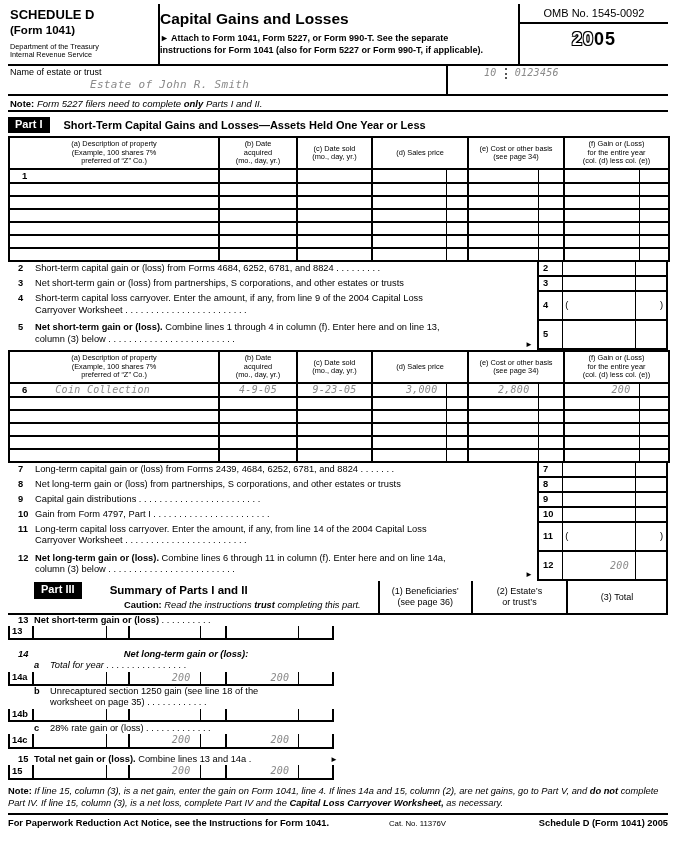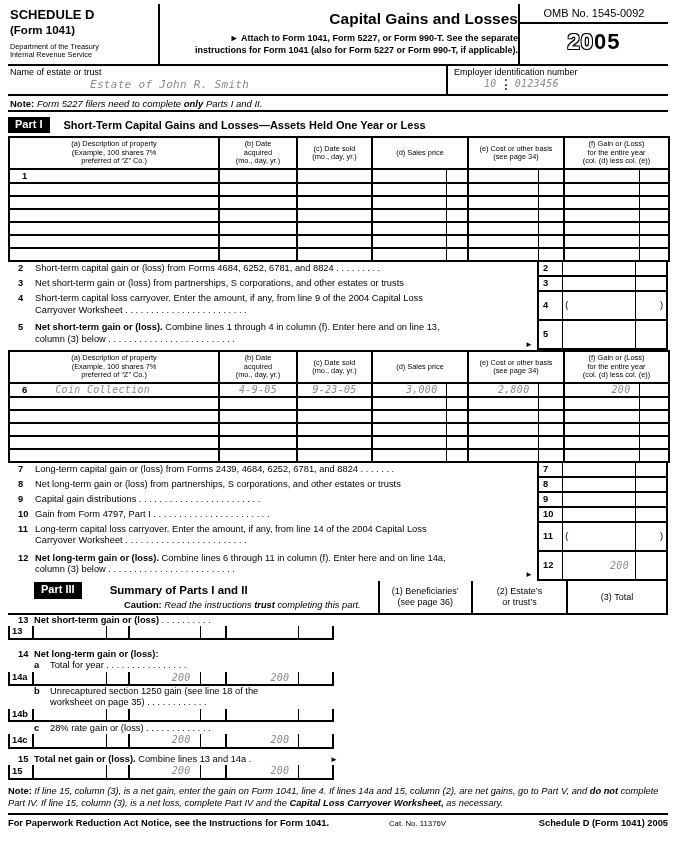--- a/index.html
+++ b/index.html
@@ -6,35 +6,35 @@
   html,body { background:#e8e8e8; }
   .page {
     width: 676px; height: 866px; background: #fff; margin: 0 auto;
     font-family: "Liberation Sans", sans-serif; color: #000;
     font-size: 9.3px; line-height: 1.22; padding: 4px 8px 0 8px;
     position: relative; overflow: hidden;
   }
   .pre { white-space: pre-line; }
   .hand { font-family: "DejaVu Sans Mono", monospace; font-style: italic;
           color: #8a8a8a; font-size: 10px; letter-spacing: .3px; }
-  b, .b { font-weight: bold; }
+  b, .b { font-weight: bold; text-align: center; }
   .it { font-style: italic; }
 
   
   .hdr { display: flex; border-bottom: 2px solid #000; height: 62px; }
   .hdr-left { width: 152px; border-right: 2px solid #000; padding: 3px 4px 2px 2px; }
   .hdr-left .sch { font-size: 13px; font-weight: bold; }
   .hdr-left .frm { font-size: 11.5px; font-weight: bold; margin-bottom: 6px; }
   .hdr-left .dept { font-size: 7.3px; line-height: 1.15; }
-  .hdr-mid { flex: 1; text-align: right; padding-top: 6px; }
+  .hdr-mid { flex: 1; text-align: left; padding-top: 6px; }
   .hdr-mid .title { font-size: 15.5px; font-weight: bold; margin-bottom: 4px; }
   .hdr-mid .attach { font-size: 9px; font-weight: bold; line-height: 1.3; }
   .hdr-right { width: 150px; border-left: 2px solid #000; }
   .omb { font-size: 11px; text-align: center; padding: 3px 0 2px; border-bottom: 2px solid #000; }
-  .year { text-align: center; font-size: 22px; font-weight: bold; padding-top: 5px; letter-spacing: 1px; }
+  .year { text-align: center; font-size: 18px; font-weight: bold; padding-top: 5px; letter-spacing: 1px; }
   .year .outline { color: #fff; text-shadow: -1px -1px 0 #000, 1px -1px 0 #000, -1px 1px 0 #000, 1px 1px 0 #000; }
 
   
   .idrow { display: flex; border-bottom: 2px solid #000; height: 30px; }
   .id-name { flex: 1; padding: 1px 0 0 2px; }
   .id-name .lab { font-size: 9px; }
   .id-name .hand { margin-left: 80px; font-size: 11px; }
   .id-ein { width: 222px; border-left: 2px solid #000; padding: 1px 0 0 6px; }
   .id-ein .lab { font-size: 9px; }
   .id-ein .val { margin-left: 30px; display: flex; align-items: center; }
@@ -81,21 +81,21 @@
   .p3h-label { width: 358px; padding-top: 1px; margin-left: 26px; }
   .p3h-title { display: flex; align-items: center; }
   .p3h-title .ptitle { margin-left: 28px; font-size: 11.5px; }
   .p3h-caution { margin-left: 90px; font-size: 9.3px; padding-top: 1px; }
   .p3h-col { border-left: 2px solid #000; text-align: center; font-size: 9px;
              display: flex; align-items: center; justify-content: center; line-height: 1.25; }
   .w1 { width: 97px; } .w2 { width: 99px; } .w3 { width: 106px; }
   .p3head .w3 { border-right: 2px solid #000; }
   .p3row { display: flex; width: 660px; flex-direction: column; }
   .p3label { width: 334px; display: flex; align-items: center; }
-  .lbl2 { width: 100%; }
+  .lbl2 { width: 100%; font-style: italic; }
   .lblline { display: flex; }
   .p3no { width: 26px; padding-left: 10px; font-weight: bold; flex: none; }
   .p3no.sub { padding-left: 26px; width: 42px; }
   .p3txt { flex: 1; padding-right: 4px; position: relative; }
   .p3boxes { width: 326px; display: flex; border-left: 2px solid #000; border-right: 2px solid #000; border-bottom: 2px solid #000; }
   .b-no { width: 24px; border-right: 2px solid #000; display: flex; align-items: center; padding-left: 2px; font-weight: bold; }
   .bc { display: flex; align-items: center; }
   .b1 { width: 74px; border-right: 1px solid #000; }
   .b1c { width: 23px; border-right: 2px solid #000; }
   .b2 { width: 72px; border-right: 1px solid #000; }
@@ -135,21 +135,20 @@
       <div class="year"><span class="outline">20</span><span>05</span></div>
     </div>
   </div>
 
   <div class="idrow">
     <div class="id-name">
       <div class="lab">Name of estate or trust</div>
       <div class="hand">Estate of John R. Smith</div>
     </div>
     <div class="id-ein">
-      <div class="lab">Employer identification number</div>
       <div class="val">
           <span class="hand">10</span>
           <span class="ein-div"></span>
           <span class="hand">0123456</span>
         </div>
     </div>
   </div>
 
   <div class="noterow"><b>Note:</b><span class="it"> Form 5227 filers need to complete </span><b class="it">only</b><span class="it"> Parts I and II.</span></div>
 

